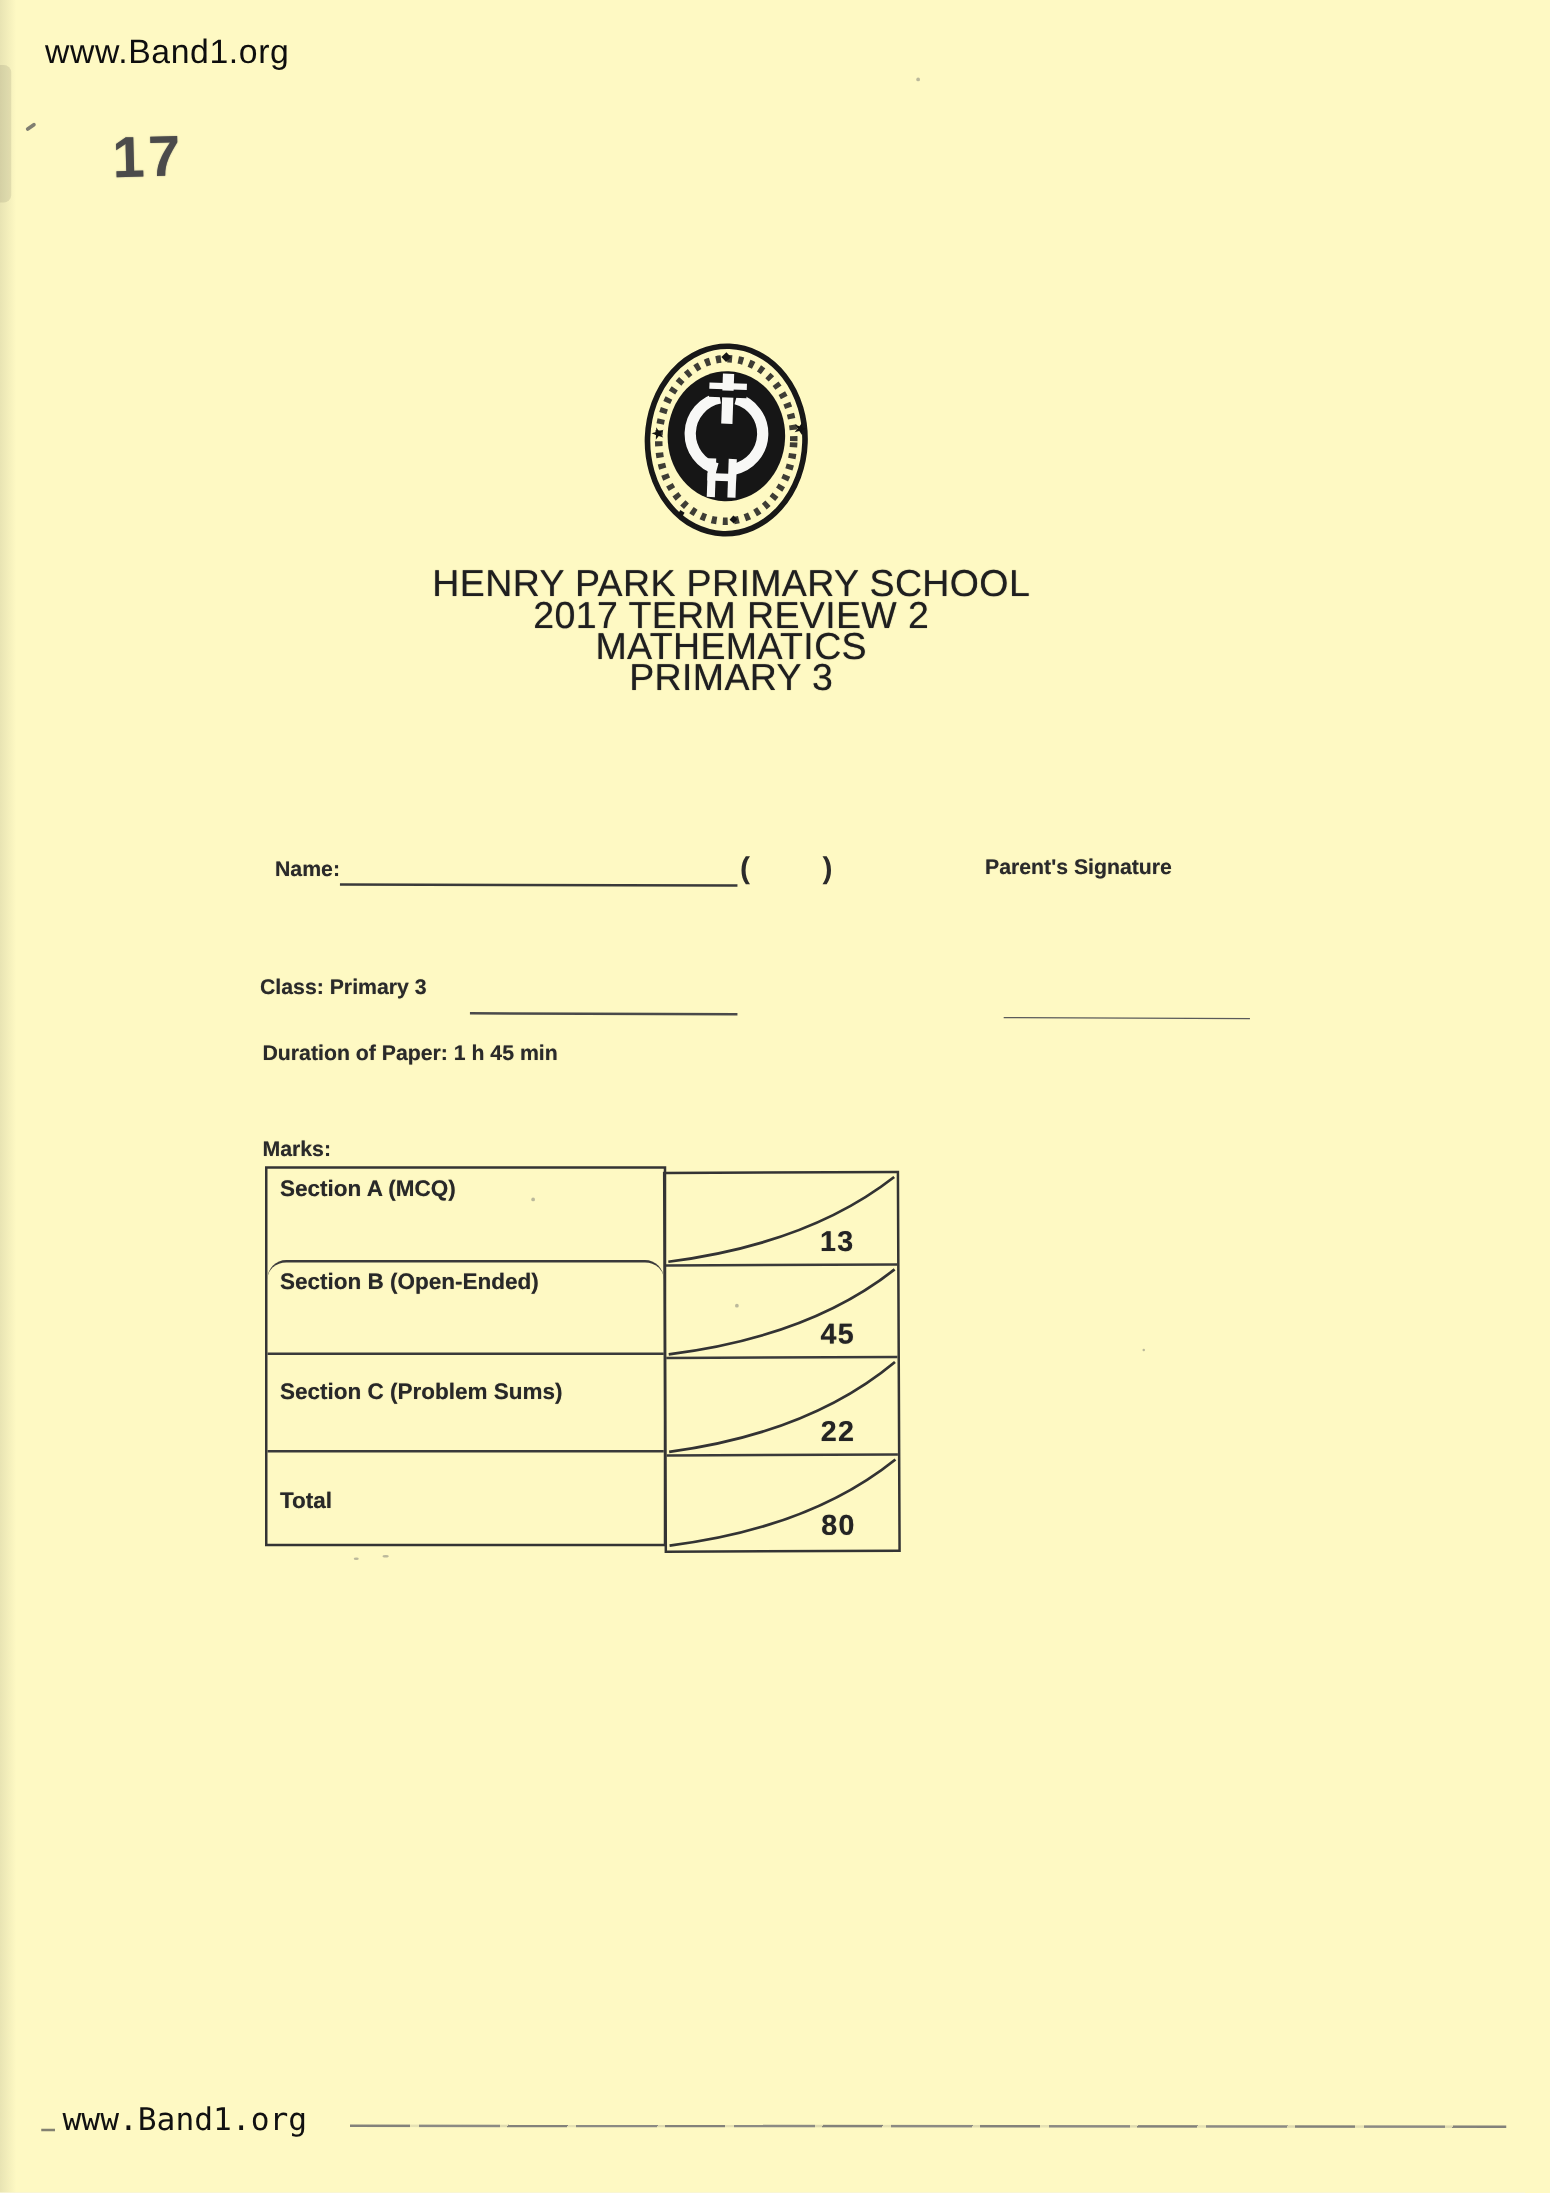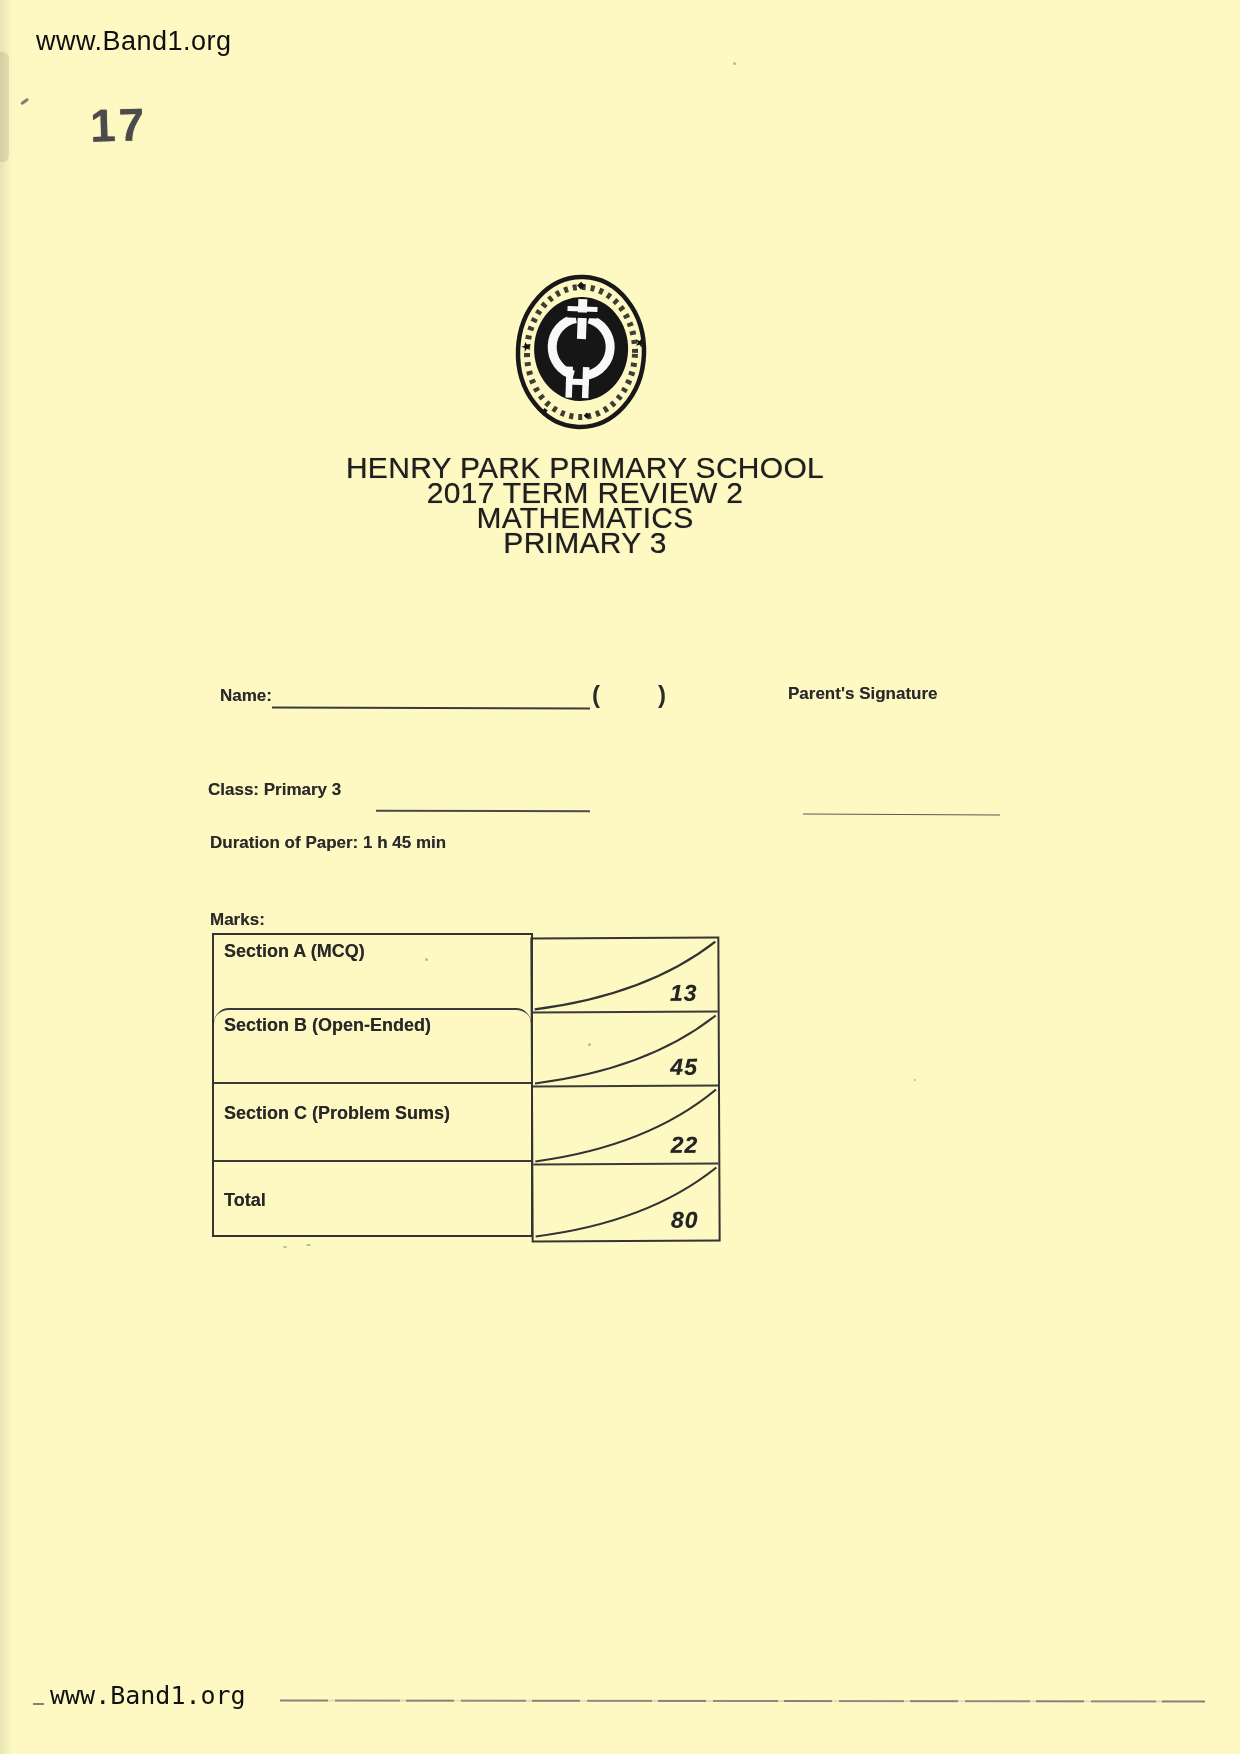--- a/index.html
+++ b/index.html
@@ -49,24 +49,23 @@
   .marks-label{left:210px;top:910px;}
 
   
   .col{position:absolute;box-sizing:border-box;border:2.4px solid #343434;background:transparent;}
   .col-labels{left:212px;top:933px;width:321px;height:304px;}
   .col-values{left:531px;top:937px;width:189px;height:305px;transform:rotate(-.25deg);}
   .cell{box-sizing:border-box;position:relative;}
   .cell + .cell{border-top:2px solid #3a3a3a;}
   .cell-label{padding-left:10px;font-size:18px;font-weight:600;color:#282828;text-shadow:0 0 .6px rgba(35,35,35,.55);}
   .mark-num{
-    position:absolute;right:20px;bottom:4px;
+    position:absolute;right:34px;bottom:4px;
     font-size:23px;font-weight:600;color:#242424;letter-spacing:1px;
     text-shadow:0 0 .7px rgba(30,30,30,.55);
-    font-style:italic;
   }
   .slash{position:absolute;left:0;top:0;width:100%;height:100%;}
   .slash path{stroke:#333;stroke-width:2.2;fill:none;}
 
   
   .foot-dash{left:33px;top:1703px;width:11px;height:2px;background:#4e4e4e;opacity:.7;}
   .wm-bottom{left:50px;top:1681px;font-family:"DejaVu Sans Mono",monospace;font-size:25px;color:#111;}
   .foot-line{
     left:280px;top:1700px;width:925px;height:2px;opacity:.85;transform:rotate(.05deg);
     background:repeating-linear-gradient(90deg,#6d6d6d 0 48px,rgba(110,110,110,.2) 48px 55px,#777 55px 120px,rgba(110,110,110,.25) 120px 126px);

